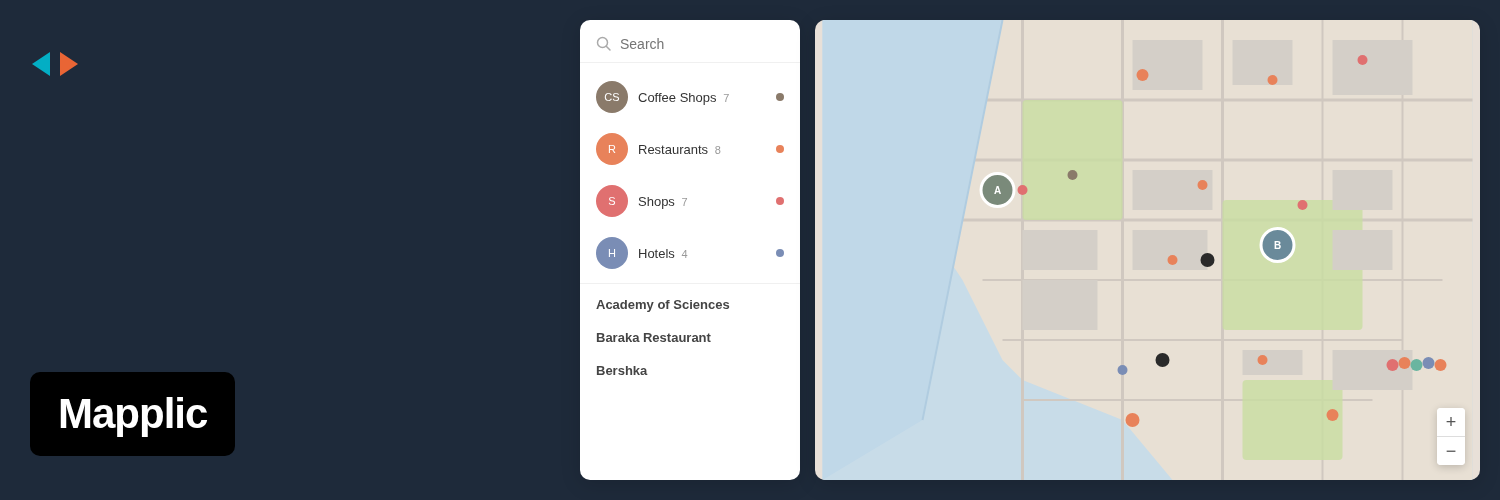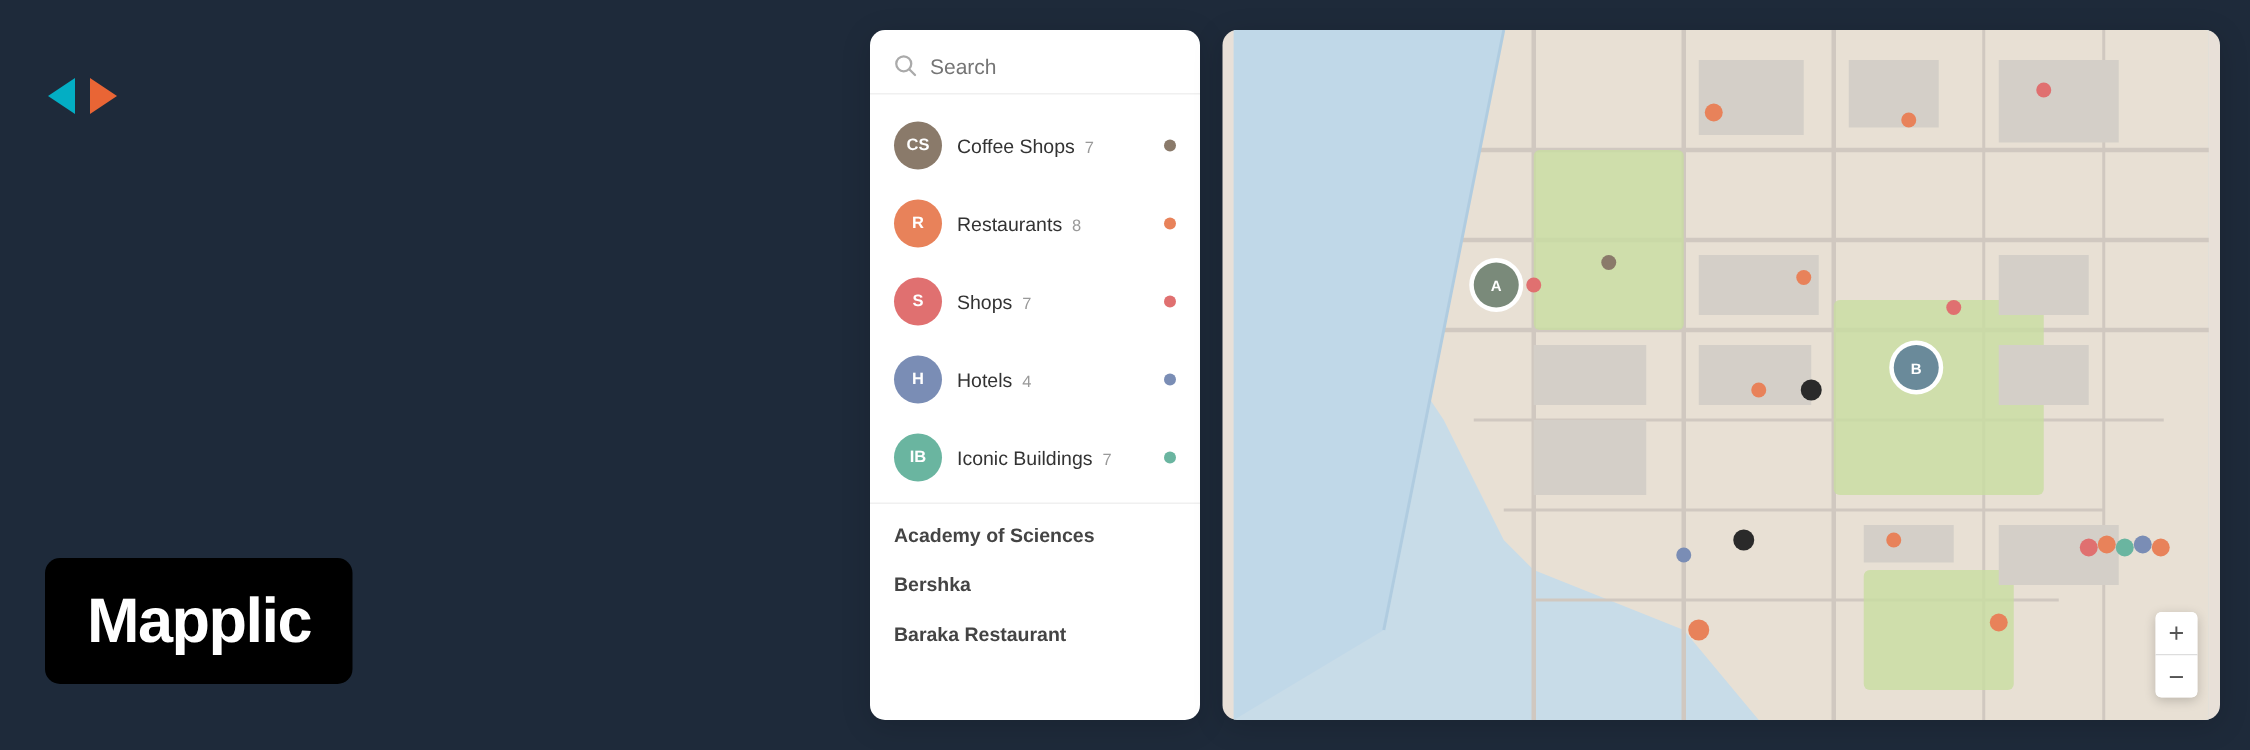--- a/index.html
+++ b/index.html
@@ -114,21 +114,21 @@
 
     .category-badge {
       width: 32px;
       height: 32px;
       border-radius: 50%;
       display: flex;
       align-items: center;
       justify-content: center;
       color: #fff;
       font-size: 11px;
-      font-weight: 700;
+      font-weight: 400;
       flex-shrink: 0;
     }
 
     .category-label {
       font-size: 13px;
       color: #333;
       flex: 1;
     }
 
     .category-count {
@@ -266,33 +266,28 @@
           <div class="category-item">
       <div class="category-badge" style="background:#e07070">S</div>
       <span class="category-label">Shops <span class="category-count">7</span></span>
       <div class="category-dot" style="background:#e07070"></div>
     </div>
           <div class="category-item">
       <div class="category-badge" style="background:#7a8db5">H</div>
       <span class="category-label">Hotels <span class="category-count">4</span></span>
       <div class="category-dot" style="background:#7a8db5"></div>
     </div>
-          <div class="category-item">
-      <div class="category-badge" style="background:#6ab5a0">IB</div>
-      <span class="category-label">Iconic Buildings <span class="category-count">7</span></span>
-      <div class="category-dot" style="background:#6ab5a0"></div>
-    </div>
         </div>
 
       <div class="divider"></div>
 
       <div id="location-items-container">
           <div class="location-item">Academy of Sciences</div>
+          <div class="location-item">Baraka Restaurant</div>
           <div class="location-item">Bershka</div>
-          <div class="location-item">Baraka Restaurant</div>
         </div>
 
     </div>
   </div>
 
   <div class="map-area">
     
     <svg class="map-svg" viewBox="0 0 650 460" xmlns="http://www.w3.org/2000/svg">
 
       <rect width="650" height="460" fill="#c8dce8"></rect>

